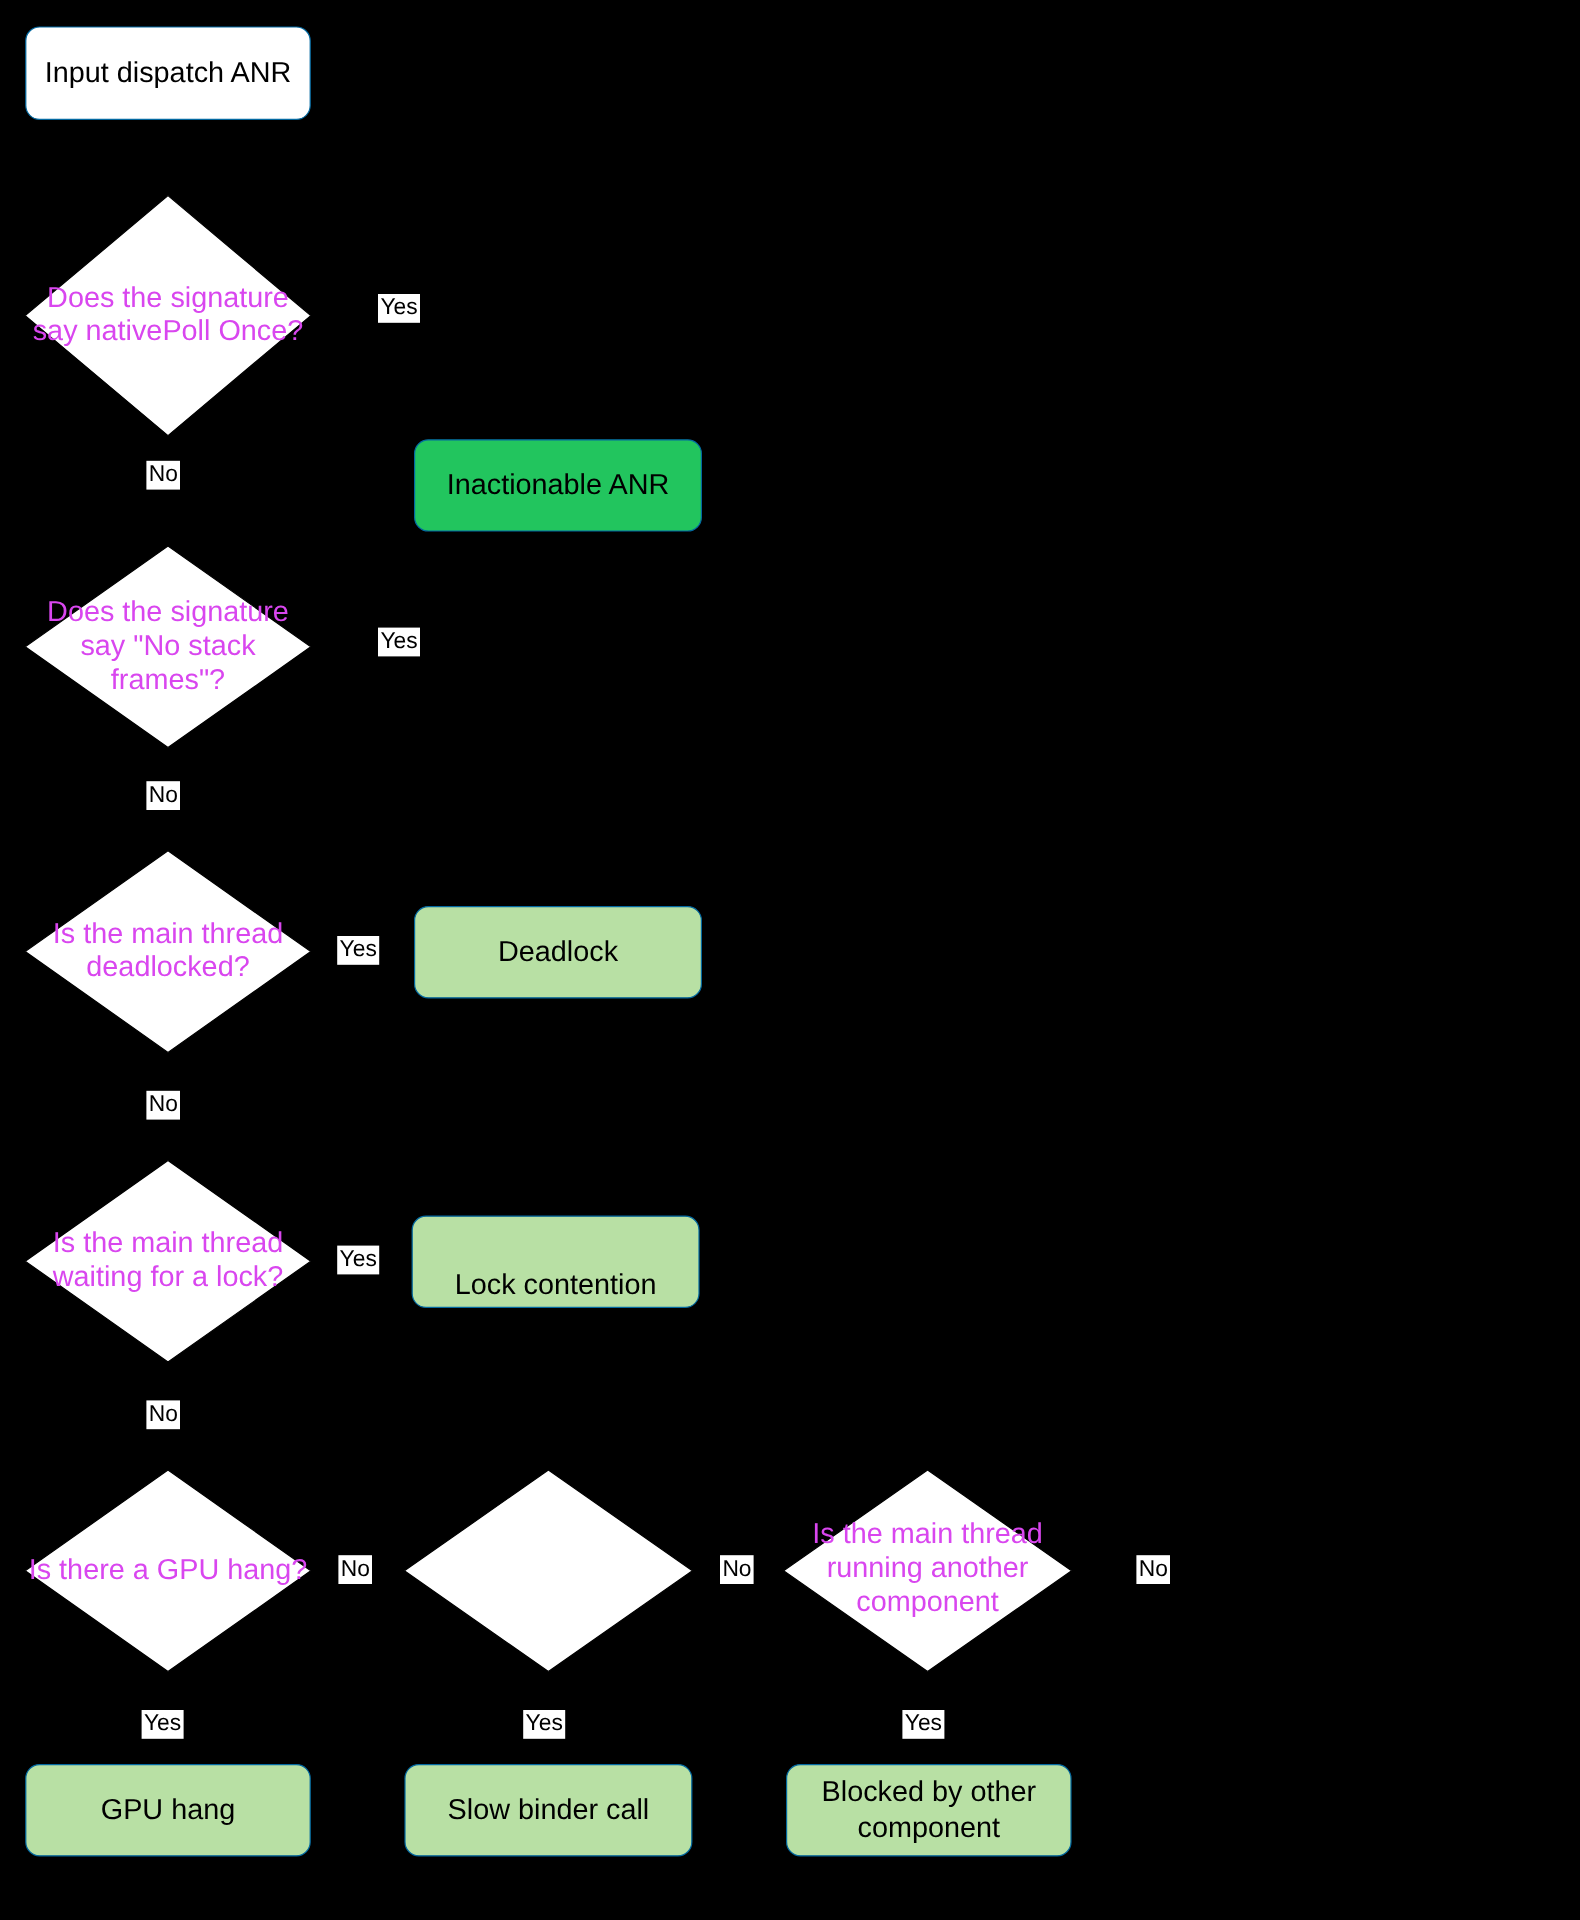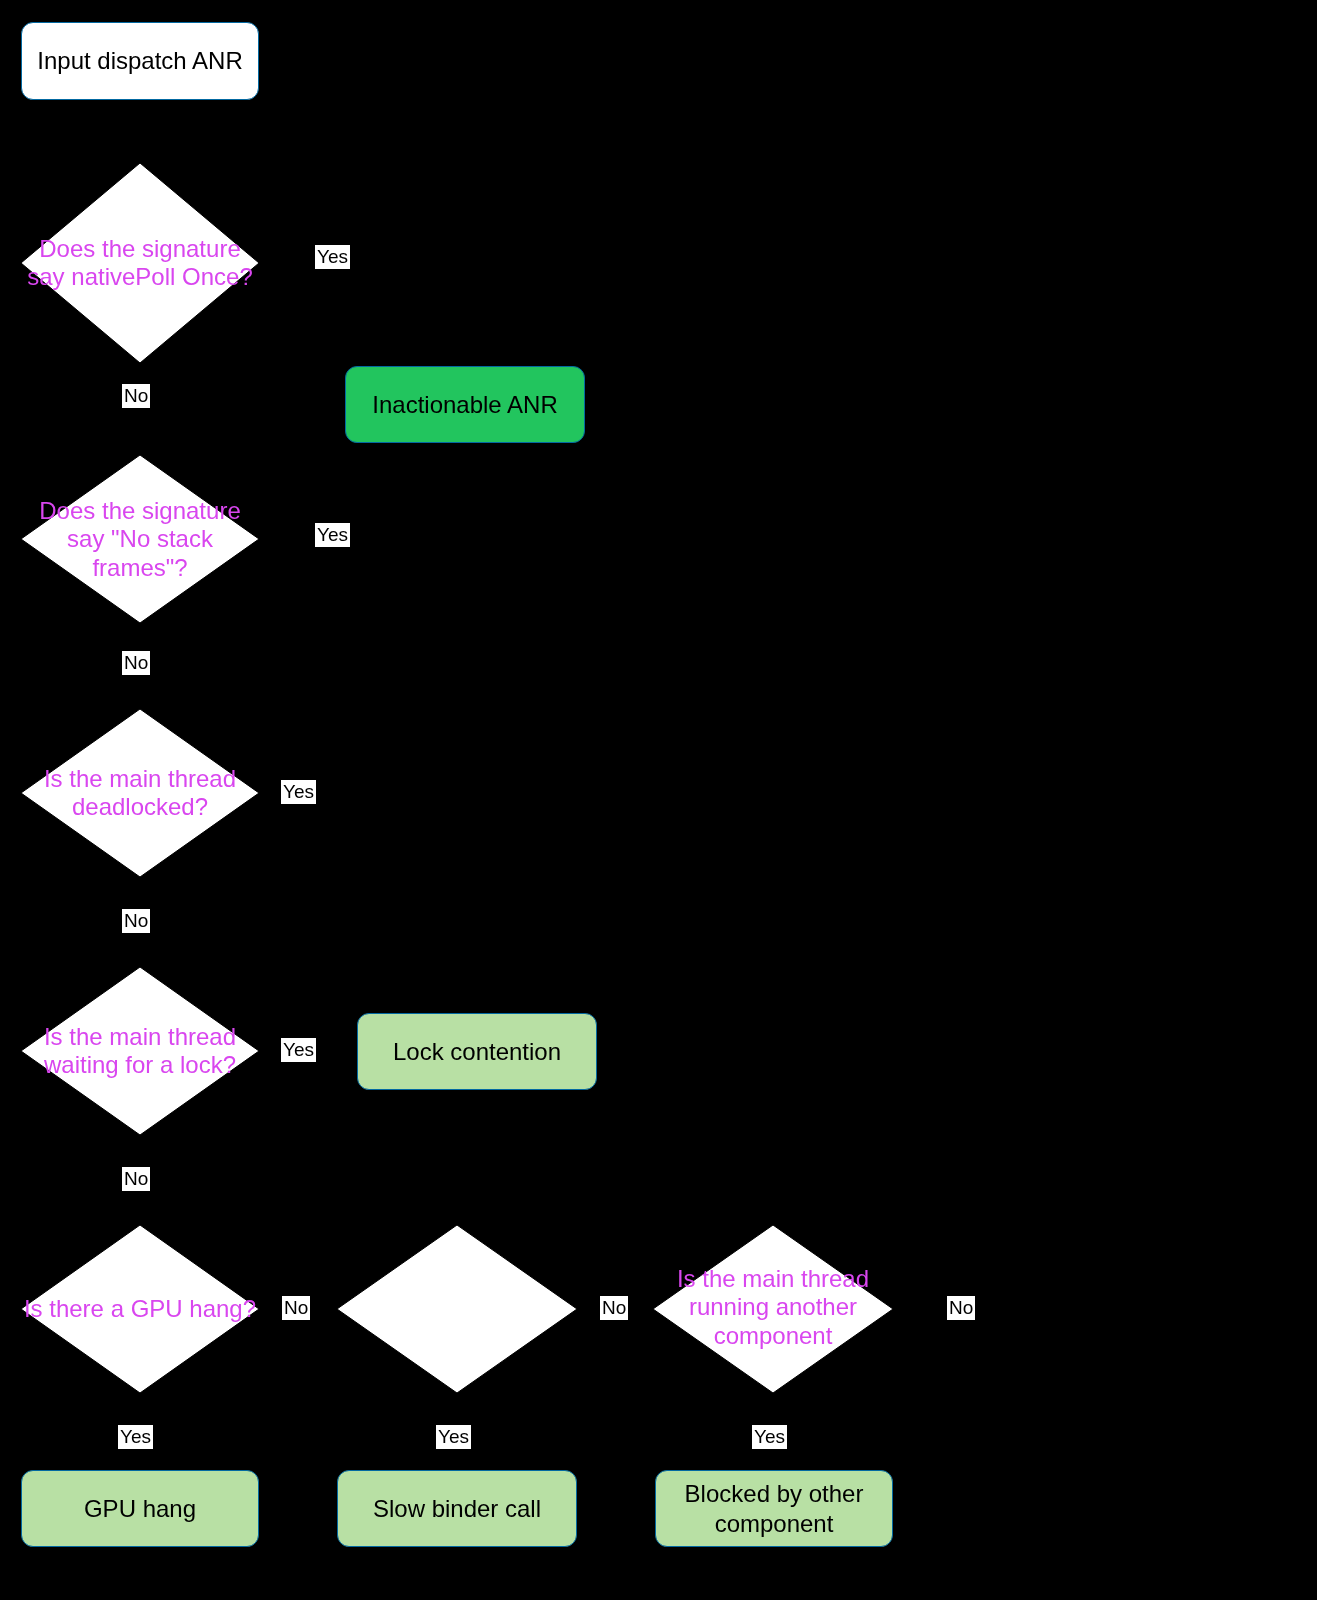--- a/index.html
+++ b/index.html
@@ -149,29 +149,32 @@
     <div class="diamond-label">Does the signature say "No stack frames"?</div>
   </div>
 
   <div class="diamond-wrap" style="left:21px; top:709px; width:238px; height:168px;">
     <svg class="diamond-shape" viewBox="0 0 238 168" preserveAspectRatio="none">
       <polygon points="119,0 238,84 119,168 0,84" fill="#ffffff" stroke="#000000" stroke-width="1"></polygon>
     </svg>
     <div class="diamond-label">Is the main thread deadlocked?</div>
   </div>
 
+  <div class="node rect green" style="left:345px; top:755px; width:240px; height:77px;">
+    <span>Deadlock</span>
+  </div>
 
   <div class="diamond-wrap" style="left:21px; top:967px; width:238px; height:168px;">
     <svg class="diamond-shape" viewBox="0 0 238 168" preserveAspectRatio="none">
       <polygon points="119,0 238,84 119,168 0,84" fill="#ffffff" stroke="#000000" stroke-width="1"></polygon>
     </svg>
     <div class="diamond-label">Is the main thread waiting for a lock?</div>
   </div>
 
-  <div class="node rect green" style="left:357px; top:1013px; width:240px; height:77px;">
+  <div class="node rect green" style="left:343px; top:1013px; width:240px; height:77px;align-items:flex-end;">
     <span>Lock contention</span>
   </div>
 
   <div class="diamond-wrap" style="left:21px; top:1225px; width:238px; height:168px;">
     <svg class="diamond-shape" viewBox="0 0 238 168" preserveAspectRatio="none">
       <polygon points="119,0 238,84 119,168 0,84" fill="#ffffff" stroke="#000000" stroke-width="1"></polygon>
     </svg>
     <div class="diamond-label">Is there a GPU hang?</div>
   </div>
 

